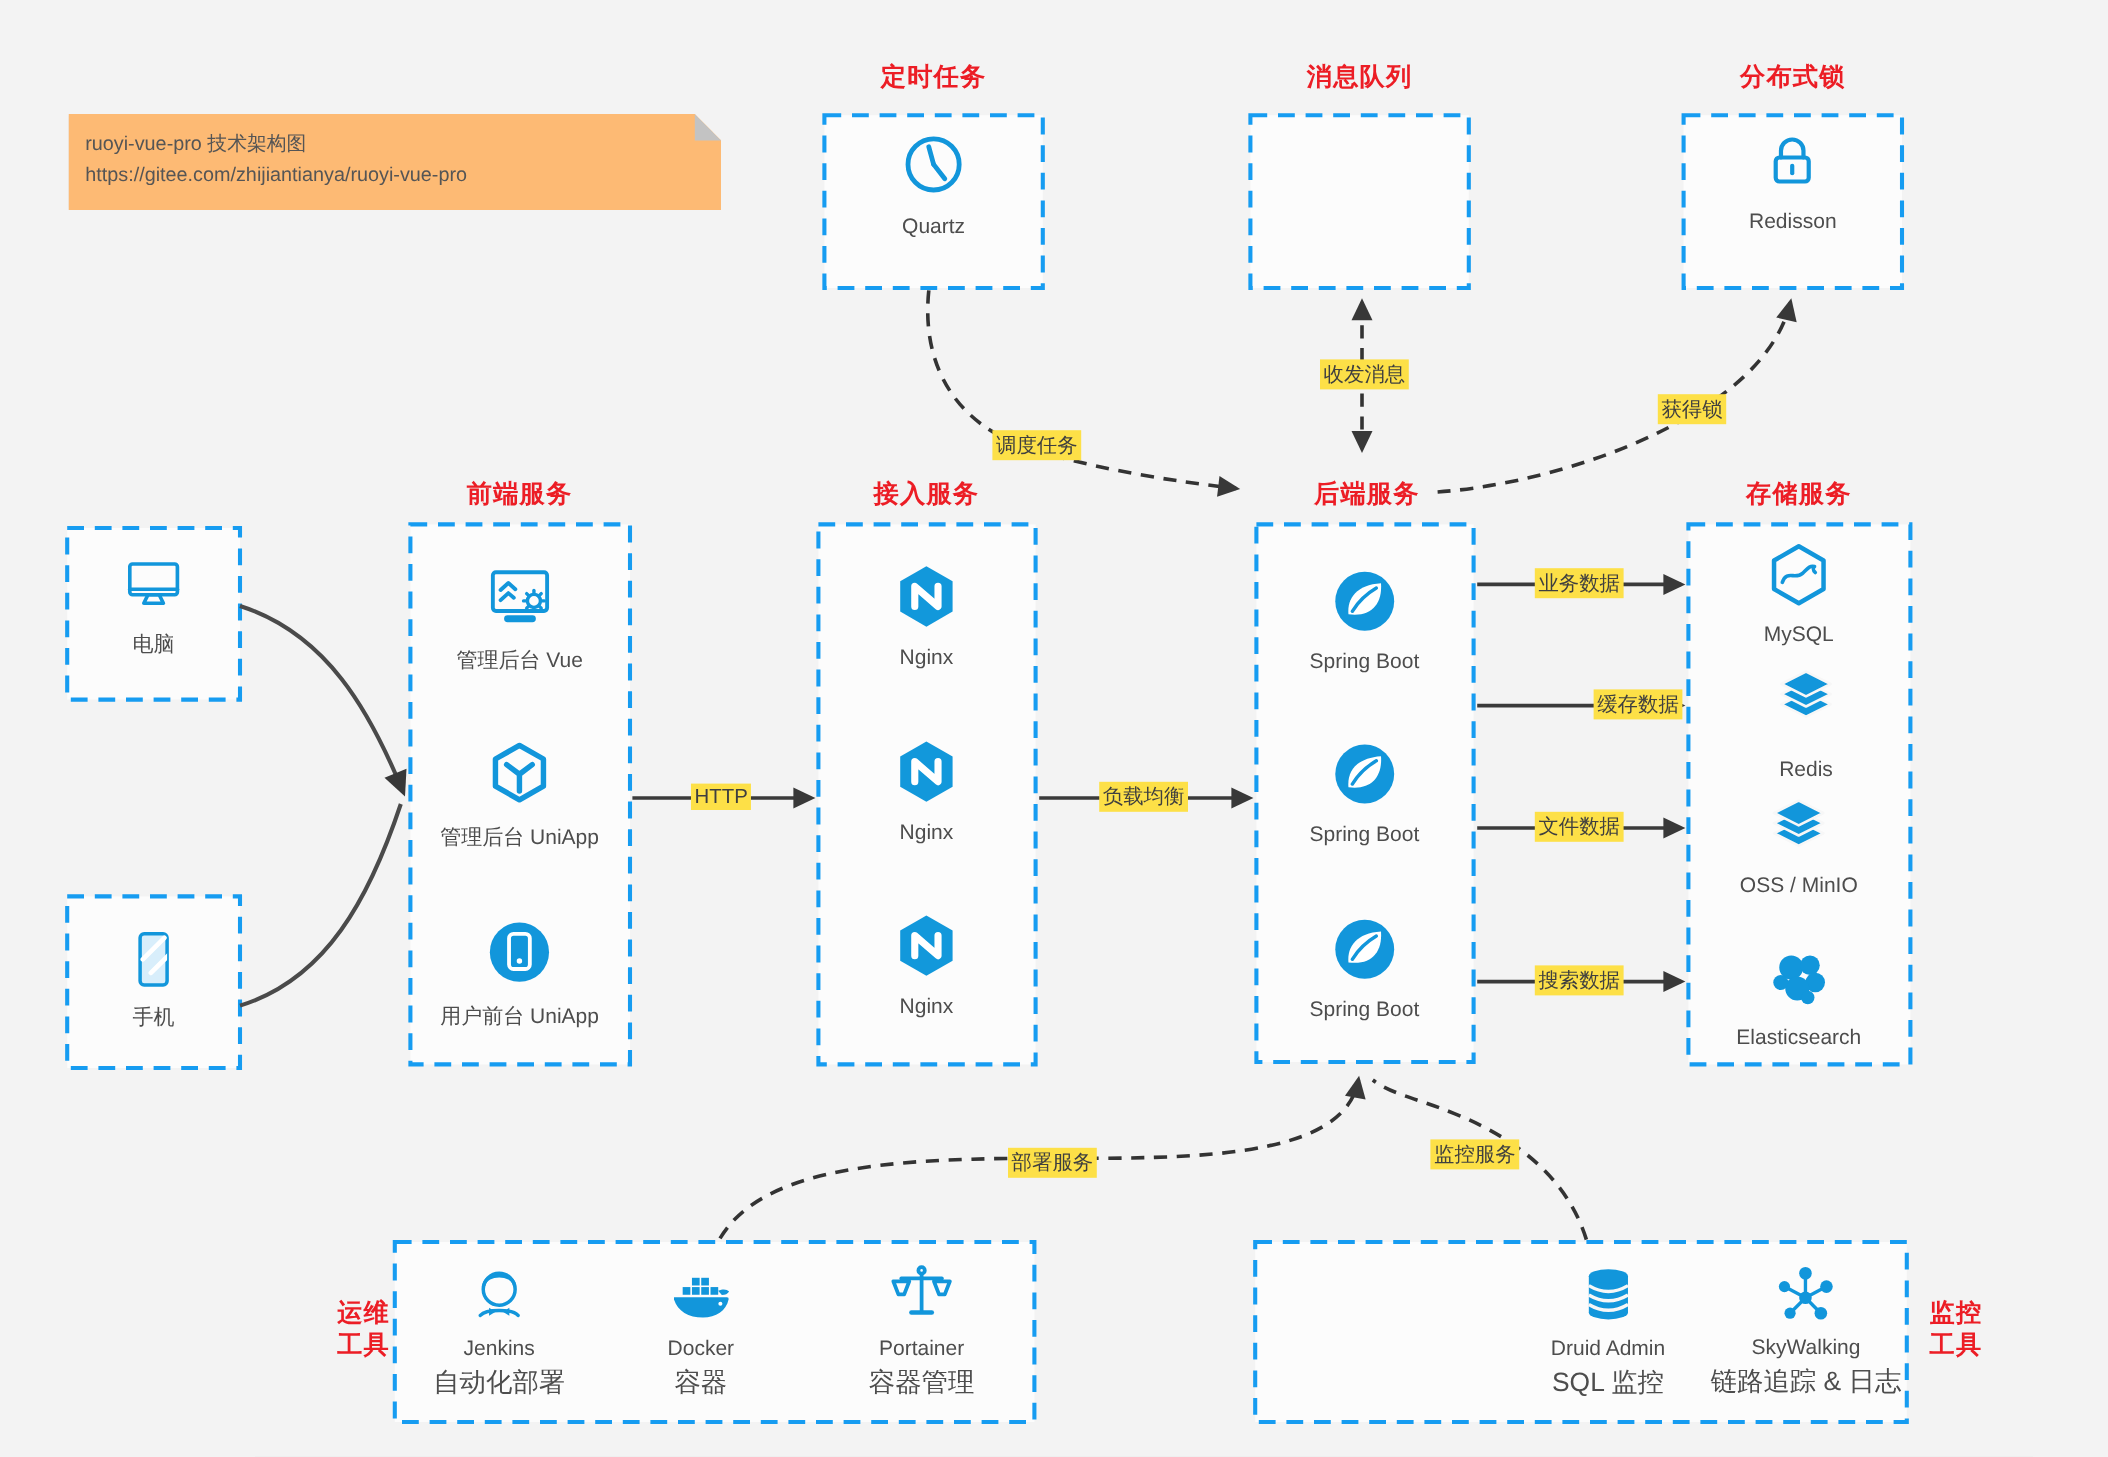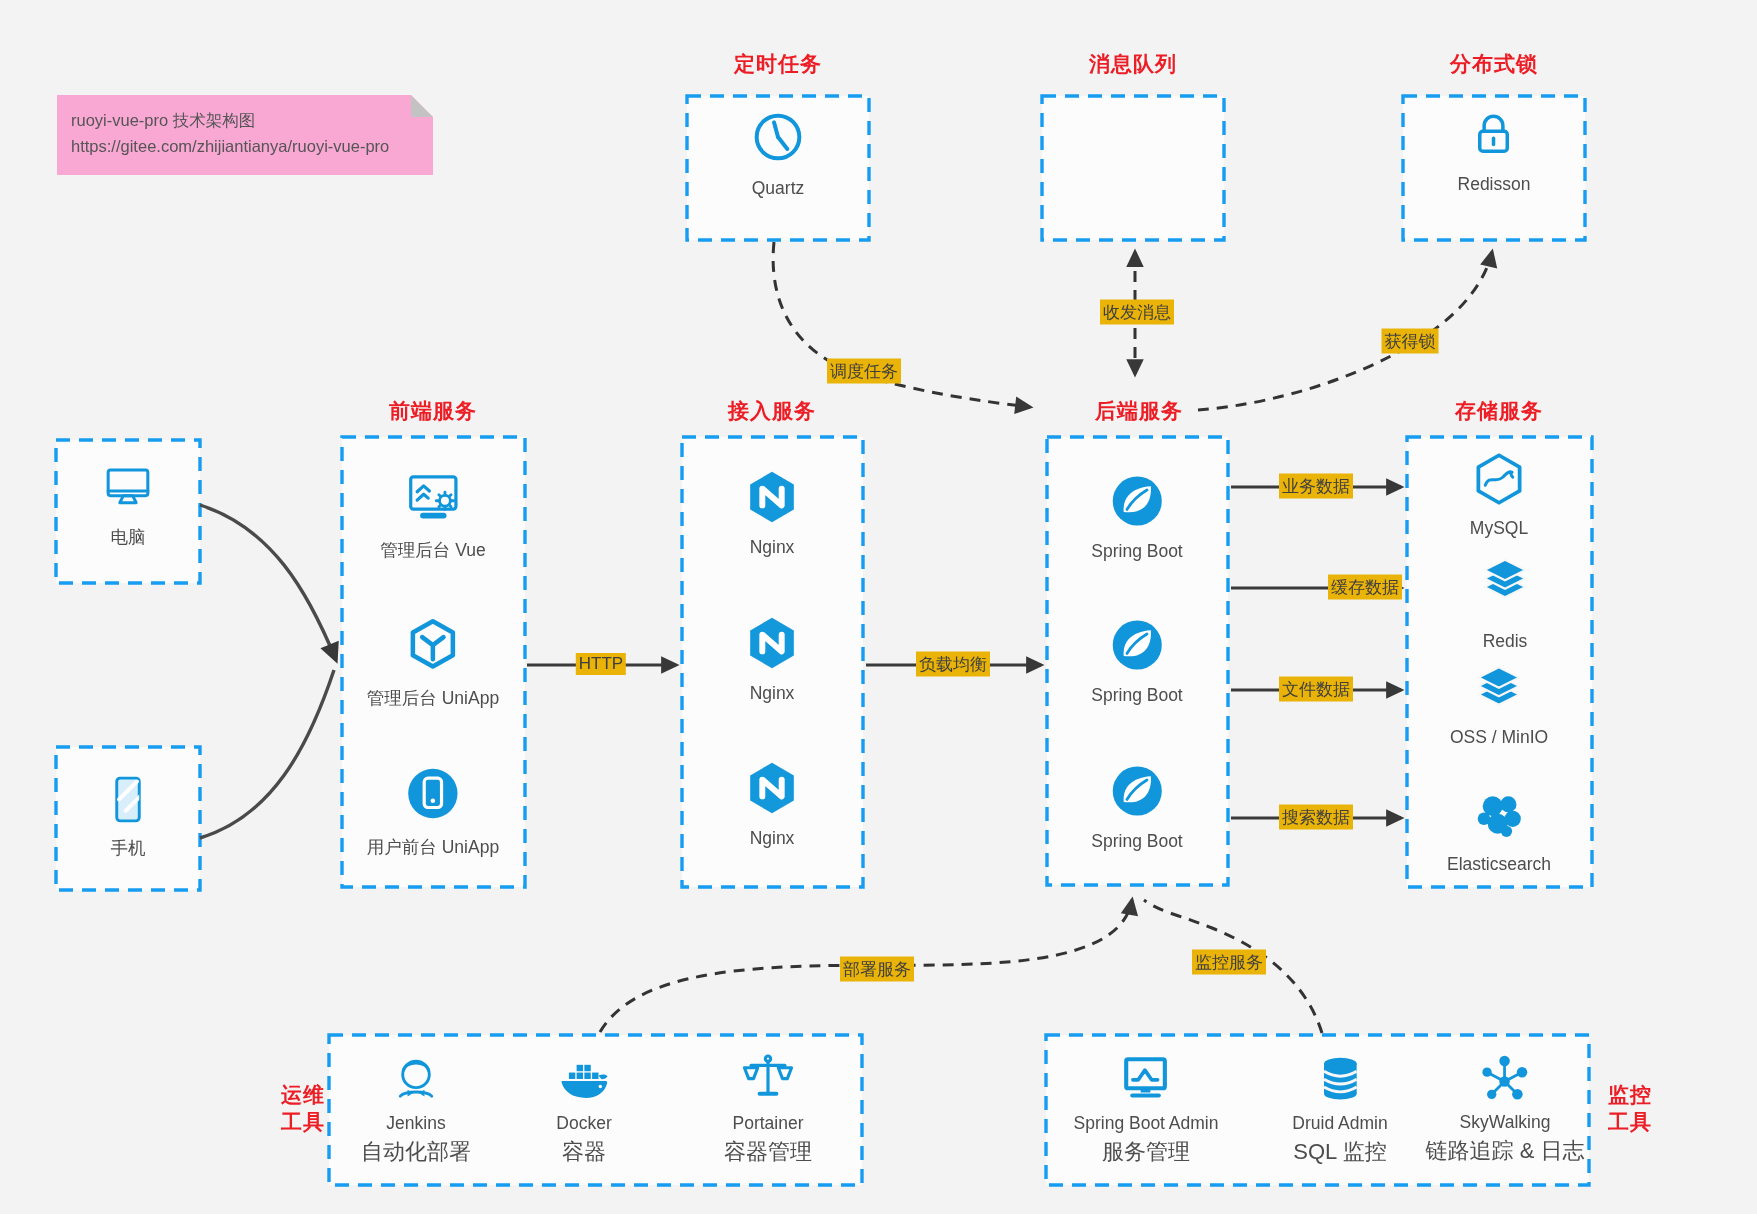--- a/index.html
+++ b/index.html
@@ -22,25 +22,25 @@
     color:#ec1d25;font-weight:bold;font-size:21px;text-align:center;line-height:1.3;letter-spacing:1px;
   }
   .node{
     position:absolute;transform:translate(-50%,-50%);
     display:flex;flex-direction:column;align-items:center;gap:9px;
   }
   .nlabel{font-size:17.5px;color:#4d4d4d;white-space:nowrap;}
   .nsub{font-size:22px;color:#4d4d4d;white-space:nowrap;margin-top:-3px;}
   .alabel{
     position:absolute;transform:translate(-50%,-50%);
-    font-size:17px;color:#3f3f3f;background:#eab308;padding:1px 3px;white-space:nowrap;
+    font-size:17px;color:#3f3f3f;background:#fde047;padding:1px 3px;white-space:nowrap;
   }
   .sticky{
-    position:absolute;left:57px;top:95px;width:376px;height:80px;
-    background:#f9a8d4;box-shadow:0 1px 3px rgba(0,0,0,.15);
+    position:absolute;left:57px;top:95px;width:544px;height:80px;
+    background:#fdba74;box-shadow:0 1px 3px rgba(0,0,0,.15);
     clip-path:polygon(0 0,calc(100% - 22px) 0,100% 22px,100% 100%,0 100%);
   }
   .sticky .fold{
     position:absolute;top:0;right:0;width:0;height:0;
     border-bottom:22px solid #c3c3c3;border-right:22px solid transparent;
   }
   .sticky .txt{
     padding:13px 0 0 14px;font-size:16.5px;color:#555;line-height:1.55;white-space:nowrap;
   }
   .icon{display:block;}
@@ -325,30 +325,20 @@
     </svg>
     <div class="nlabel">Portainer</div>
     <div class="nsub">容器管理</div>
   </div>
 
   <div class="side-label" style="left:1630px;top:1108px;">
     <div>监控</div>
     <div>工具</div>
   </div>
 
-  <div class="node" style="left:1146px;top:1108px;gap:6px;">
-    <svg class="icon" width="58" height="58" viewBox="0 0 48 48" fill="none" stroke="#1296db" stroke-width="3.4" stroke-linecap="round" stroke-linejoin="round">
-      <rect x="8" y="8.5" width="32" height="24" rx="1.5"></rect>
-      <path d="M13.5 25.5 h4.5 l5.5 -8 5.5 8 h5" stroke-width="3"></path>
-      <rect x="20" y="32.5" width="8" height="3.5" fill="#1296db" stroke="none"></rect>
-      <line x1="13" y1="38.5" x2="35" y2="38.5"></line>
-    </svg>
-    <div class="nlabel">Spring Boot Admin</div>
-    <div class="nsub">服务管理</div>
-  </div>
 
   <div class="node" style="left:1340px;top:1108px;gap:6px;">
     <svg class="icon" width="58" height="58" viewBox="0 0 48 48">
       <g fill="#1296db">
         <rect x="10.5" y="12" width="27" height="25"></rect>
         <ellipse cx="24" cy="12" rx="13.5" ry="4.8"></ellipse>
         <ellipse cx="24" cy="37" rx="13.5" ry="4.8"></ellipse>
       </g>
       <g stroke="#f7f7f7" stroke-width="2.4" fill="none">
         <path d="M10.5 18.5 q13.5 8 27 0"></path>

